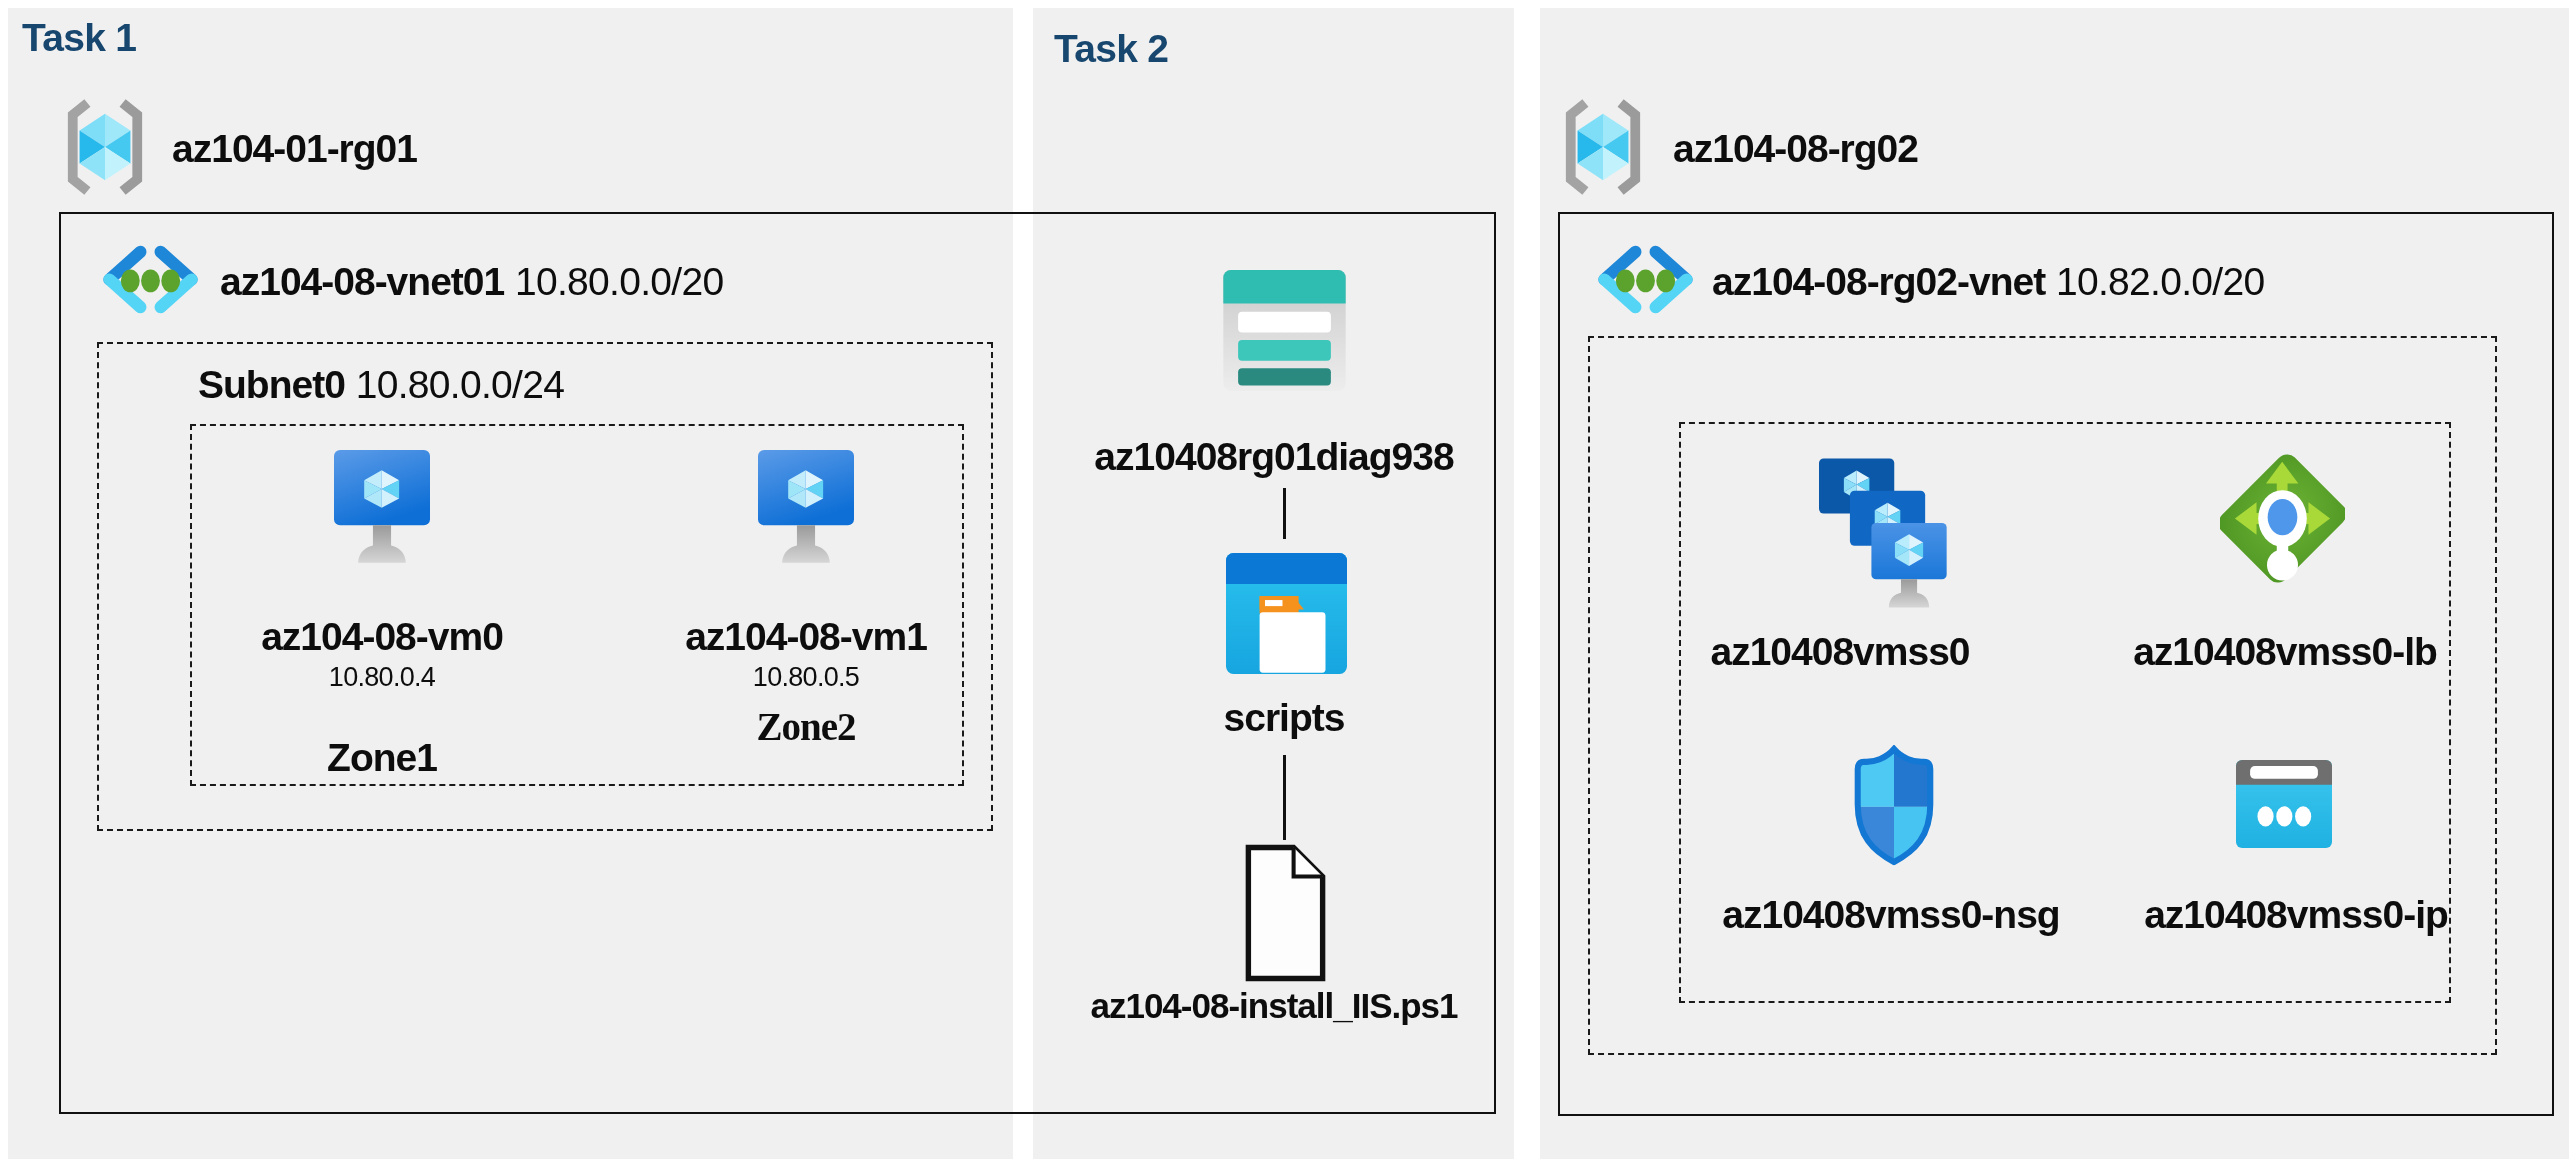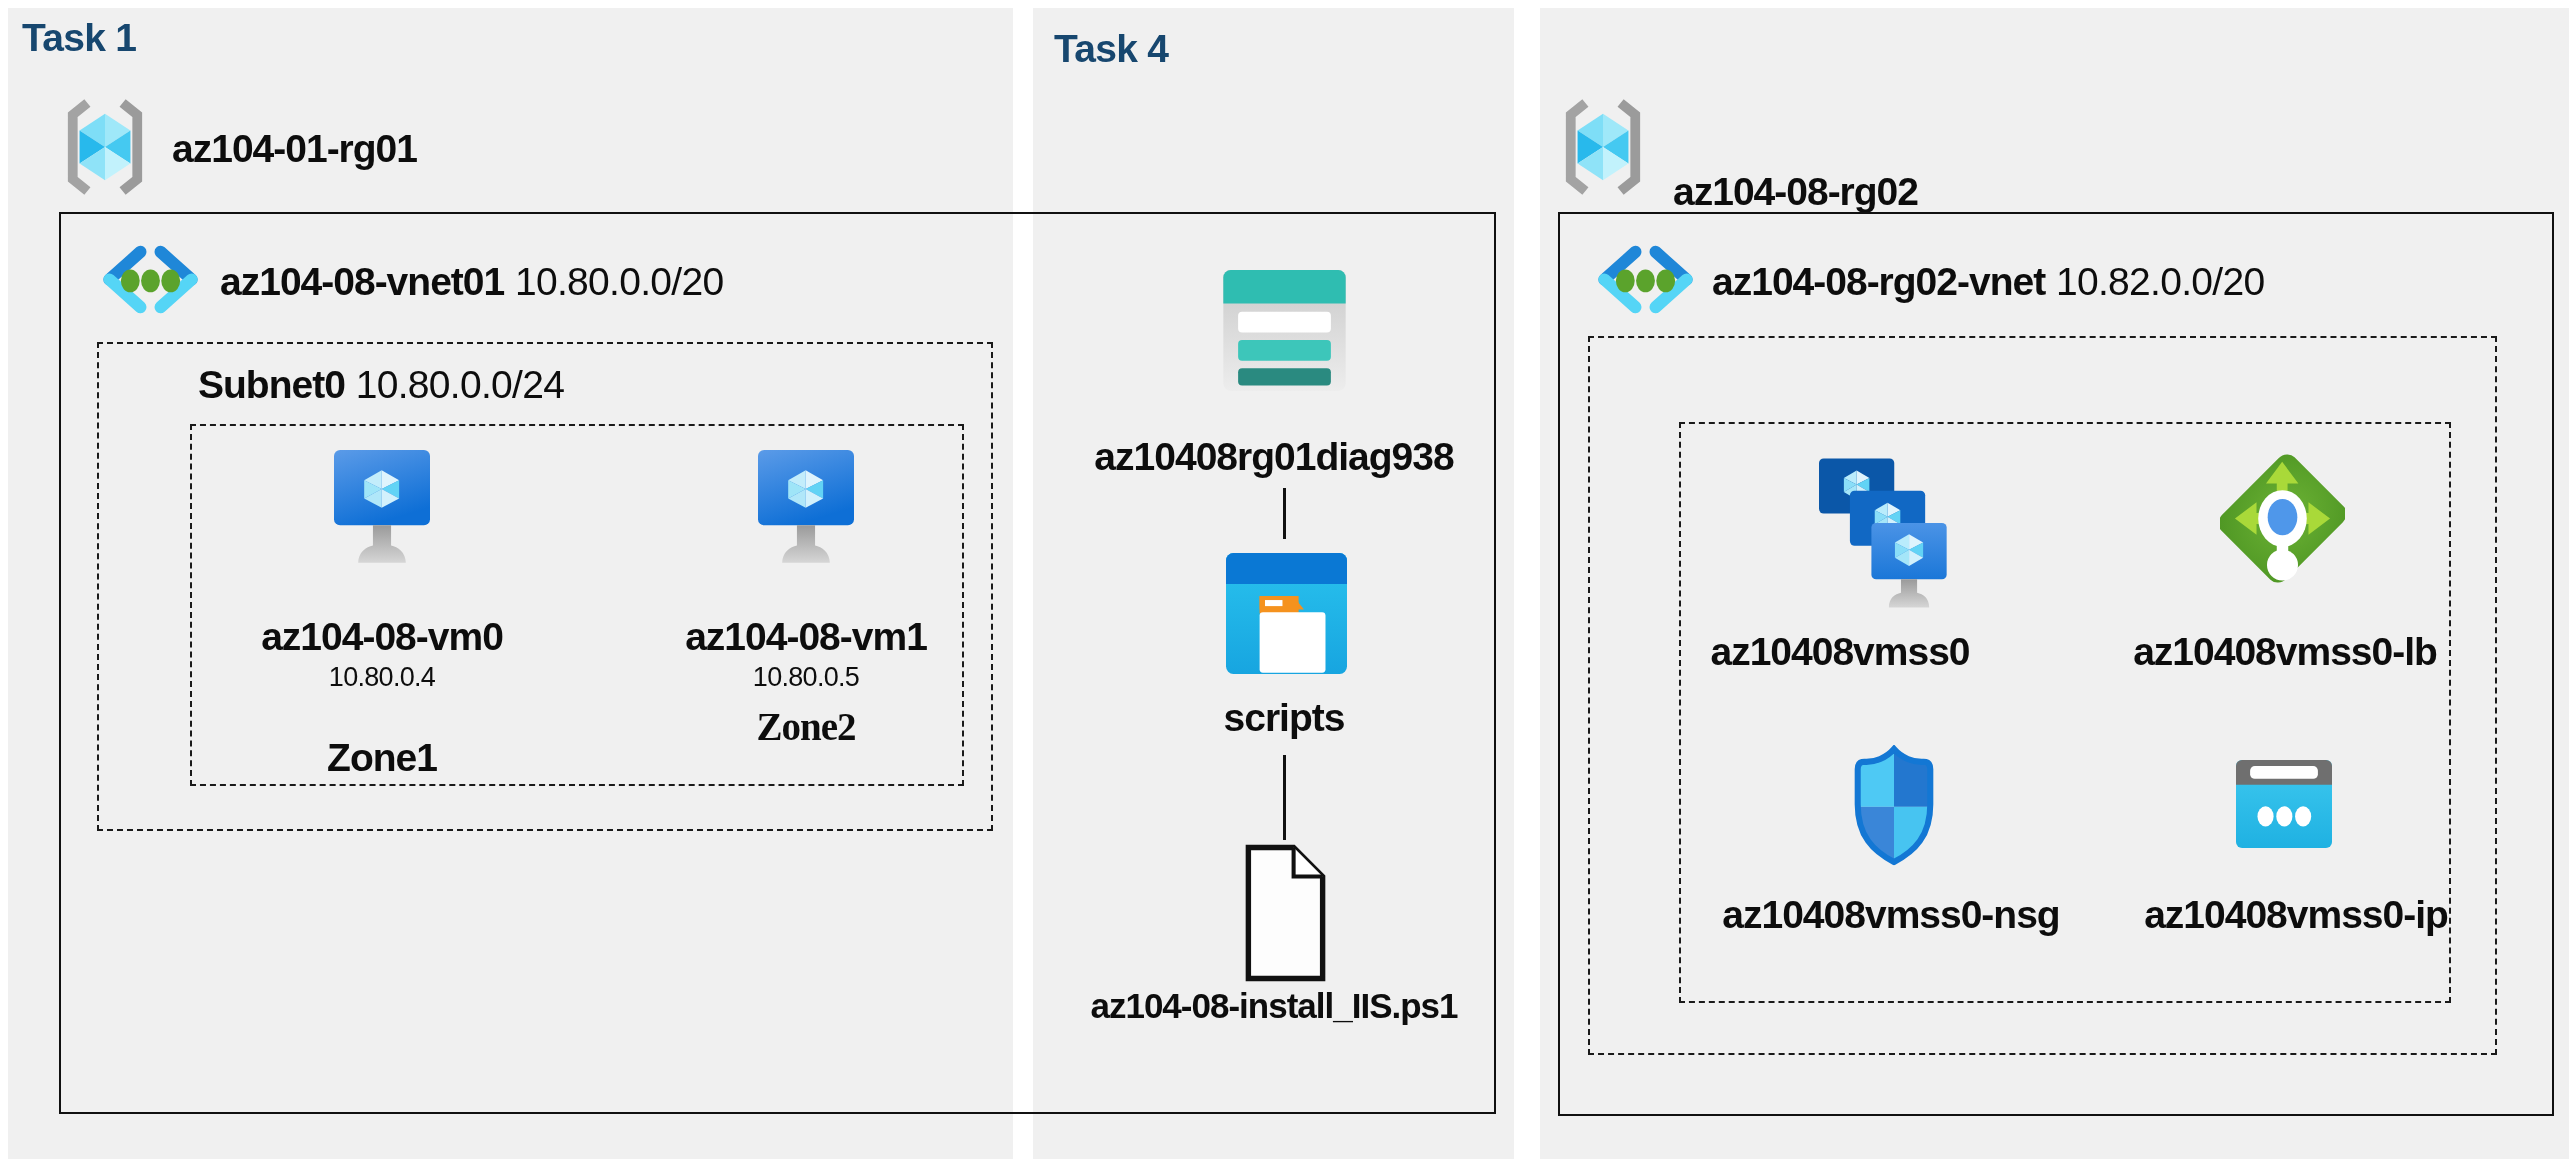--- a/index.html
+++ b/index.html
@@ -20,21 +20,21 @@
 </head>
 <body>
 
 <div id="stage">
 
   <div class="panel" style="left:8px;width:1005px;"></div>
   <div class="panel" style="left:1033px;width:481px;"></div>
   <div class="panel" style="left:1540px;width:1029px;"></div>
 
   <div class="task-title" style="left:22px;top:16px;">Task 1</div>
-  <div class="task-title" style="left:1054px;top:27px;">Task 4</div>
+  <div class="task-title" style="left:1054px;top:27px;">Task 2</div>
 
   <div class="icon" style="left:62px;top:98px;">
     <svg width="86" height="98" viewBox="0 0 88 100">
       <path d="M26 5 L11 17 L11 83 L26 95" fill="none" stroke="#a3a3a3" stroke-width="10"></path>
       <path d="M62 5 L77 17 L77 83 L62 95" fill="none" stroke="#9b9b9b" stroke-width="10"></path>
       <g>
         <polygon points="44,16 70,33 44,50" fill="#9fe8f9"></polygon>
         <polygon points="44,16 18,33 44,50" fill="#7edef7"></polygon>
         <polygon points="18,33 44,50 18,67" fill="#28b9ec"></polygon>
         <polygon points="70,33 44,50 70,67" fill="#45c9f1"></polygon>
@@ -52,21 +52,21 @@
       <g>
         <polygon points="44,16 70,33 44,50" fill="#9fe8f9"></polygon>
         <polygon points="44,16 18,33 44,50" fill="#7edef7"></polygon>
         <polygon points="18,33 44,50 18,67" fill="#28b9ec"></polygon>
         <polygon points="70,33 44,50 70,67" fill="#45c9f1"></polygon>
         <polygon points="44,50 18,67 44,84" fill="#8fe3f8"></polygon>
         <polygon points="44,50 70,67 44,84" fill="#c2f2fc"></polygon>
       </g>
     </svg>
   </div>
-  <div class="lbl" style="left:1673px;top:127px;margin-top:43px;">az104-08-rg02</div>
+  <div class="lbl" style="left:1673px;top:127px;">az104-08-rg02</div>
 
   <div class="solid-box" style="left:59px;top:212px;width:1433px;height:898px;"></div>
   <div class="solid-box" style="left:1558px;top:212px;width:992px;height:900px;"></div>
 
   <div class="icon" style="left:100px;top:245px;">
     <svg width="101" height="69" viewBox="0 0 150 102">
       <path d="M60 10 L14 51" stroke="#1f87d8" stroke-width="18" stroke-linecap="round" fill="none"></path>
       <path d="M14 51 L60 92" stroke="#55d5f6" stroke-width="18" stroke-linecap="round" fill="none"></path>
       <path d="M90 10 L136 51" stroke="#1f87d8" stroke-width="18" stroke-linecap="round" fill="none"></path>
       <path d="M136 51 L90 92" stroke="#55d5f6" stroke-width="18" stroke-linecap="round" fill="none"></path>

